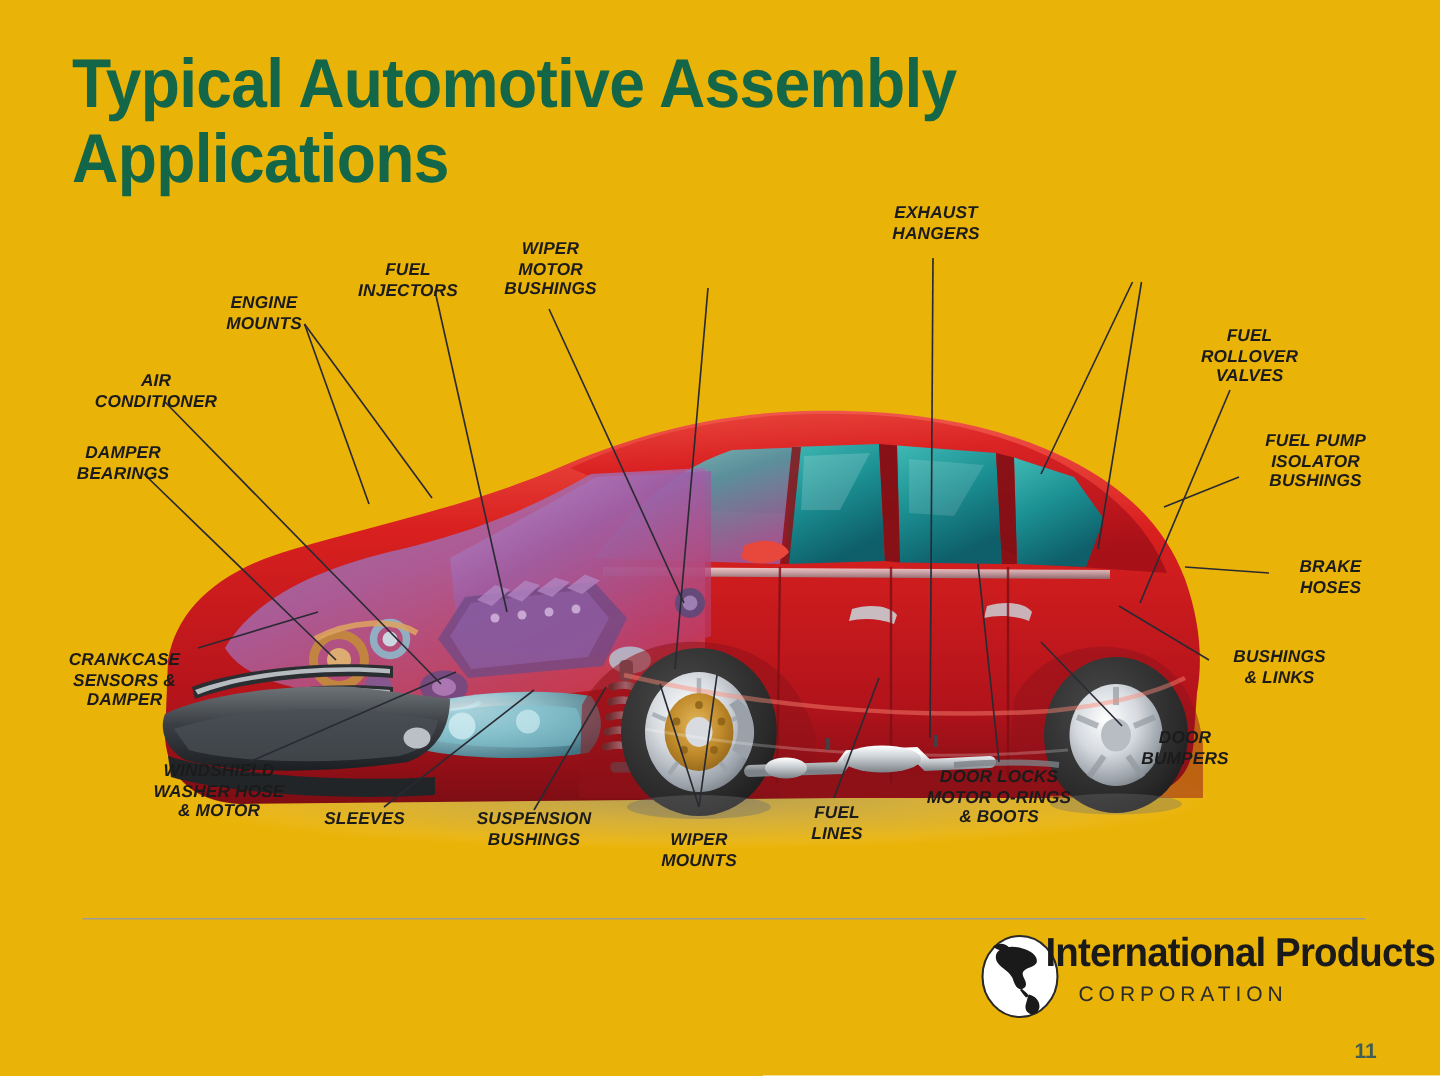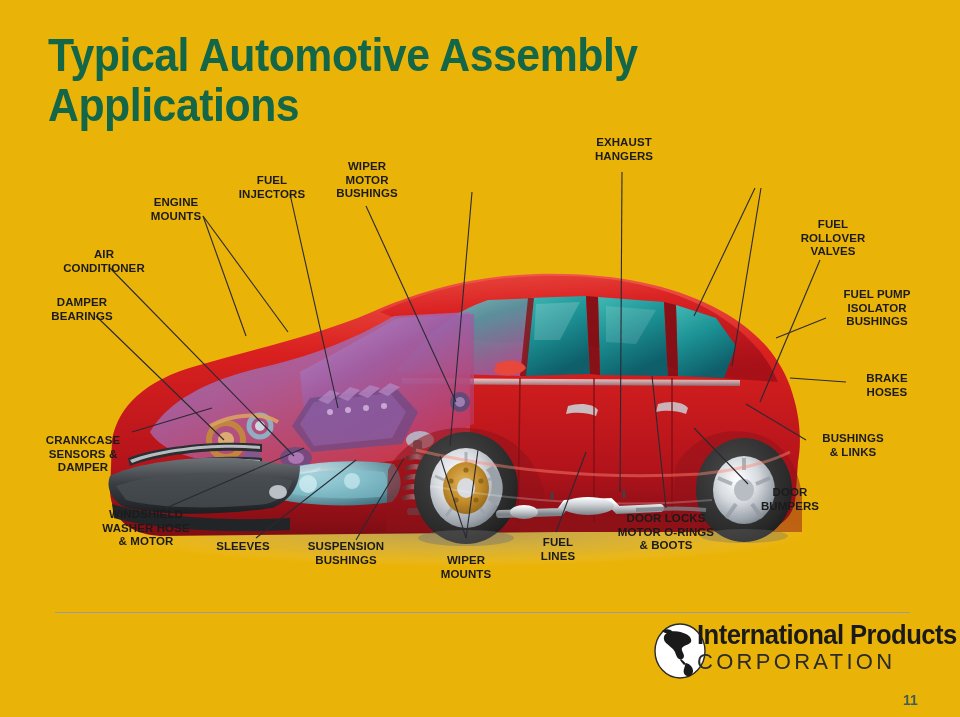--- a/index.html
+++ b/index.html
@@ -56,21 +56,21 @@
   
   .callout {
     position: absolute;
     font-size: 11.5px;
     line-height: 13.5px;
     font-weight: bold;
     color: #1b1b1b;
     letter-spacing: 0.1px;
     white-space: pre-line;
   }
-  .c-center { text-align: center; }
+  .c-center { text-align: center; font-style: italic; }
 
   
   #footer-divider {
     position: absolute;
     left: 55px;
     top: 612px;
     width: 855px;
     height: 1px;
     background: #9b9b9b;
   }
@@ -107,27 +107,27 @@
     font-size: 27px;
     line-height: 30px;
     font-weight: bold;
     color: #1a1a1a;
     letter-spacing: -0.6px;
     transform: scaleX(0.95);
     transform-origin: left top;
     white-space: nowrap;
   }
   #logo-sub {
-    font-size: 22px;
+    font-size: 14px;
     line-height: 22px;
     font-weight: normal;
     color: #2b2b2b;
     letter-spacing: 3.3px;
     margin-top: 1px;
-    margin-left: 0;
+    margin-left: 22px;
     white-space: nowrap;
   }
   #page-number {
     position: absolute;
     left: 903px;
     top: 692px;
     font-size: 14px;
     font-weight: bold;
     color: #3f5e56;
   }
@@ -511,21 +511,21 @@
     <div class="callout c-center" style="left:32px; top:294px; width:102px;">CRANKCASE
 SENSORS &amp;
 DAMPER</div>
 
     <div class="callout c-center" style="left:86px; top:368px; width:120px;">WINDSHIELD
 WASHER HOSE
 &amp; MOTOR</div>
 
     <div class="callout c-center" style="left:206px; top:400px; width:74px;">SLEEVES</div>
 
-    <div class="callout c-center" style="left:296px; top:400px; width:100px;">SUSPENSION
+    <div class="callout c-center" style="left:306px; top:400px; width:100px;">SUSPENSION
 BUSHINGS</div>
 
     <div class="callout c-center" style="left:426px; top:414px; width:80px;">WIPER
 MOUNTS</div>
 
     <div class="callout c-center" style="left:528px; top:396px; width:60px;">FUEL
 LINES</div>
 
     <div class="callout c-center" style="left:598px; top:372px; width:136px;">DOOR LOCKS
 MOTOR O-RINGS

